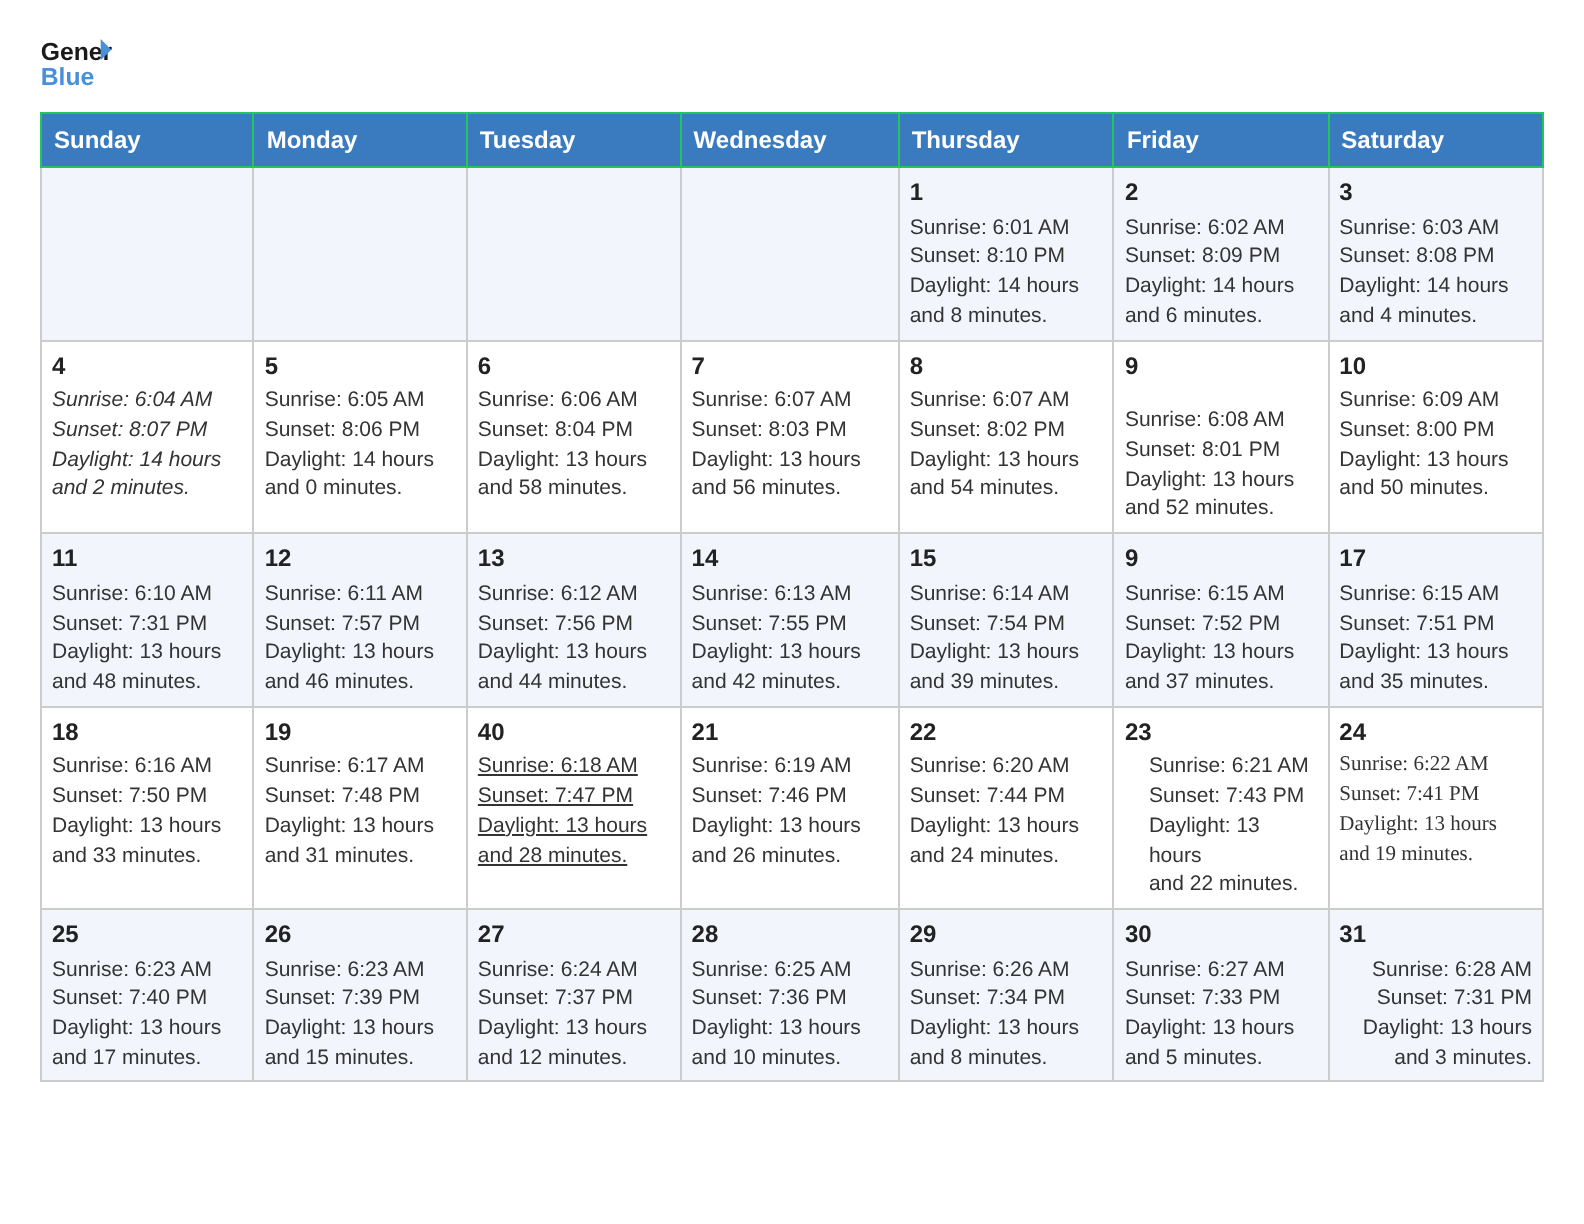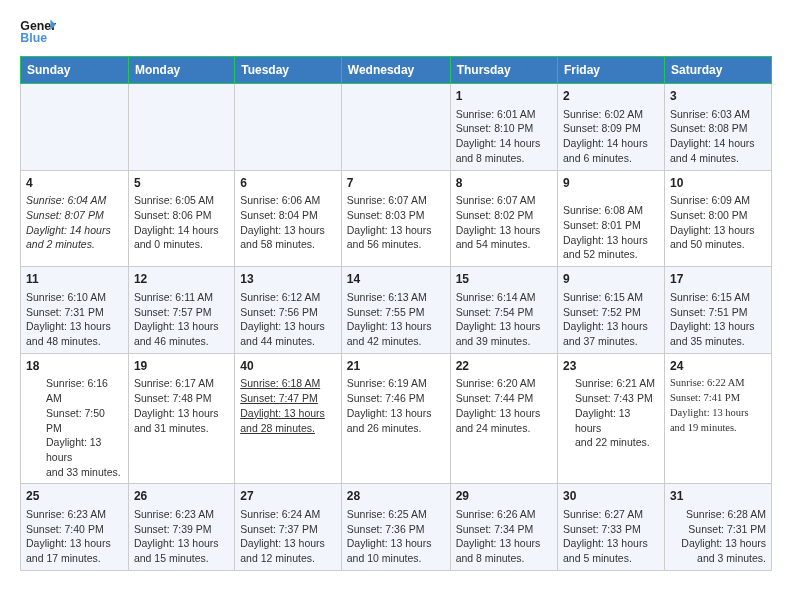--- a/index.html
+++ b/index.html
@@ -241,21 +241,21 @@
           <span class="day-num">17</span>
           <div class="day-info" style="white-space: pre-line;">Sunrise: 6:15 AM
 Sunset: 7:51 PM
 Daylight: 13 hours
 and 35 minutes.</div>
         </td>
       </tr>
       <tr>
         <td>
           <span class="day-num">18</span>
-          <div class="day-info" style="white-space: pre-line; margin-left: 20px;">Sunrise: 6:16 AM
+          <div class="day-info" style="white-space: pre-line;">Sunrise: 6:16 AM
 Sunset: 7:50 PM
 Daylight: 13 hours
 and 33 minutes.</div>
         </td>
         <td>
           <span class="day-num">19</span>
           <div class="day-info" style="white-space: pre-line;">Sunrise: 6:17 AM
 Sunset: 7:48 PM
 Daylight: 13 hours
 and 31 minutes.</div>

